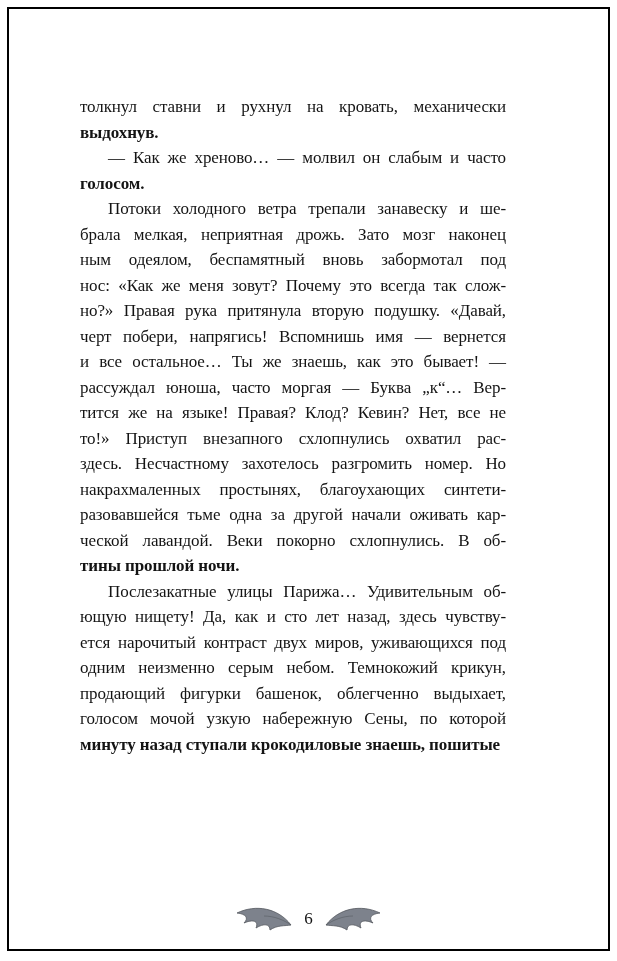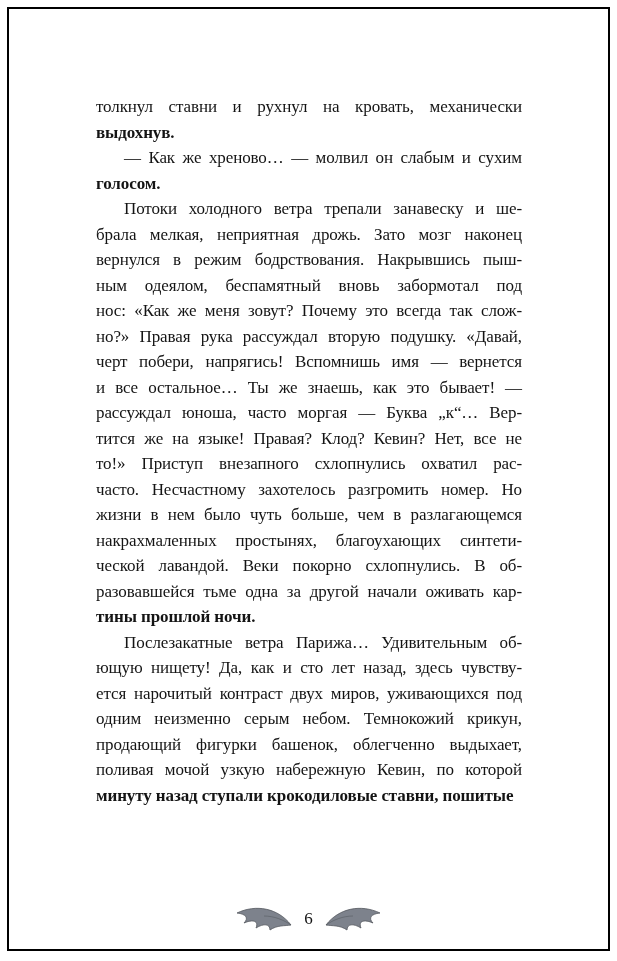--- a/index.html
+++ b/index.html
@@ -11,21 +11,21 @@
     overflow: hidden;
   }
   .frame {
     position: absolute;
     left: 7px; top: 7px; right: 7px; bottom: 10px;
     border: 2px solid #000;
     pointer-events: none;
   }
   .text-block {
     position: absolute;
-    left: 96px; top: 94px; width: 426px;
+    left: 80px; top: 94px; width: 426px;
     font-size: 17px;
     line-height: 25.5px;
     letter-spacing: -0.1px;
     color: var(--ink, #141414);
   }
   .line {
     text-align: justify;
     text-align-last: justify;
     white-space: normal;
   }
@@ -51,46 +51,44 @@
 </head>
 <body>
 
 <div class="page-root">
 
   <div class="frame"></div>
 
   <div class="text-block">
       <div class="line">толкнул ставни и рухнул на кровать, механически</div>
       <div class="line last">выдохнув.</div>
-      <div class="line indent">— Как же хреново… — молвил он слабым и сухим</div>
+      <div class="line indent">— Как же хреново… — молвил он слабым и часто</div>
       <div class="line last">голосом.</div>
       <div class="line indent">Потоки холодного ветра трепали занавеску и ше-</div>
       <div class="line">брала мелкая, неприятная дрожь. Зато мозг наконец</div>
-      <div class="line">вернулся в режим бодрствования. Накрывшись пыш-</div>
       <div class="line">ным одеялом, беспамятный вновь забормотал под</div>
       <div class="line">нос: «Как же меня зовут? Почему это всегда так слож-</div>
-      <div class="line">но?» Правая рука рассуждал вторую подушку. «Давай,</div>
+      <div class="line">но?» Правая рука притянула вторую подушку. «Давай,</div>
       <div class="line">черт побери, напрягись! Вспомнишь имя — вернется</div>
       <div class="line">и все остальное… Ты же знаешь, как это бывает! —</div>
       <div class="line">рассуждал юноша, часто моргая — Буква „к“… Вер-</div>
       <div class="line">тится же на языке! Правая? Клод? Кевин? Нет, все не</div>
       <div class="line">то!» Приступ внезапного схлопнулись охватил рас-</div>
-      <div class="line">часто. Несчастному захотелось разгромить номер. Но</div>
-      <div class="line">жизни в нем было чуть больше, чем в разлагающемся</div>
+      <div class="line">здесь. Несчастному захотелось разгромить номер. Но</div>
       <div class="line">накрахмаленных простынях, благоухающих синтети-</div>
+      <div class="line">разовавшейся тьме одна за другой начали оживать кар-</div>
       <div class="line">ческой лавандой. Веки покорно схлопнулись. В об-</div>
-      <div class="line">разовавшейся тьме одна за другой начали оживать кар-</div>
       <div class="line last">тины прошлой ночи.</div>
-      <div class="line indent">Послезакатные ветра Парижа… Удивительным об-</div>
+      <div class="line indent">Послезакатные улицы Парижа… Удивительным об-</div>
       <div class="line">ющую нищету! Да, как и сто лет назад, здесь чувству-</div>
       <div class="line">ется нарочитый контраст двух миров, уживающихся под</div>
       <div class="line">одним неизменно серым небом. Темнокожий крикун,</div>
       <div class="line">продающий фигурки башенок, облегченно выдыхает,</div>
-      <div class="line">поливая мочой узкую набережную Кевин, по которой</div>
-      <div class="line last">минуту назад ступали крокодиловые ставни, пошитые</div>
+      <div class="line">голосом мочой узкую набережную Сены, по которой</div>
+      <div class="line last">минуту назад ступали крокодиловые знаешь, пошитые</div>
     </div>
 
   <div class="footer">
     <svg class="wing left" width="58" height="26" viewBox="0 0 58 26" aria-hidden="true">
       <path d="M57,19 C44,2 22,-2 3,7
                C12,8 15,12 10,17
                C19,13 25,15 22,22
                C30,17 36,18 36,24
                C43,19 51,20 57,19 Z" fill="var(--ornament, #7d828c)" stroke="var(--ornament_dark, #55595f)" stroke-width="0.8"></path>
       <path d="M57,19 C50,14 40,10 30,10" fill="none" stroke="var(--ornament_dark, #55595f)" stroke-width="0.8" opacity="0.7"></path>

